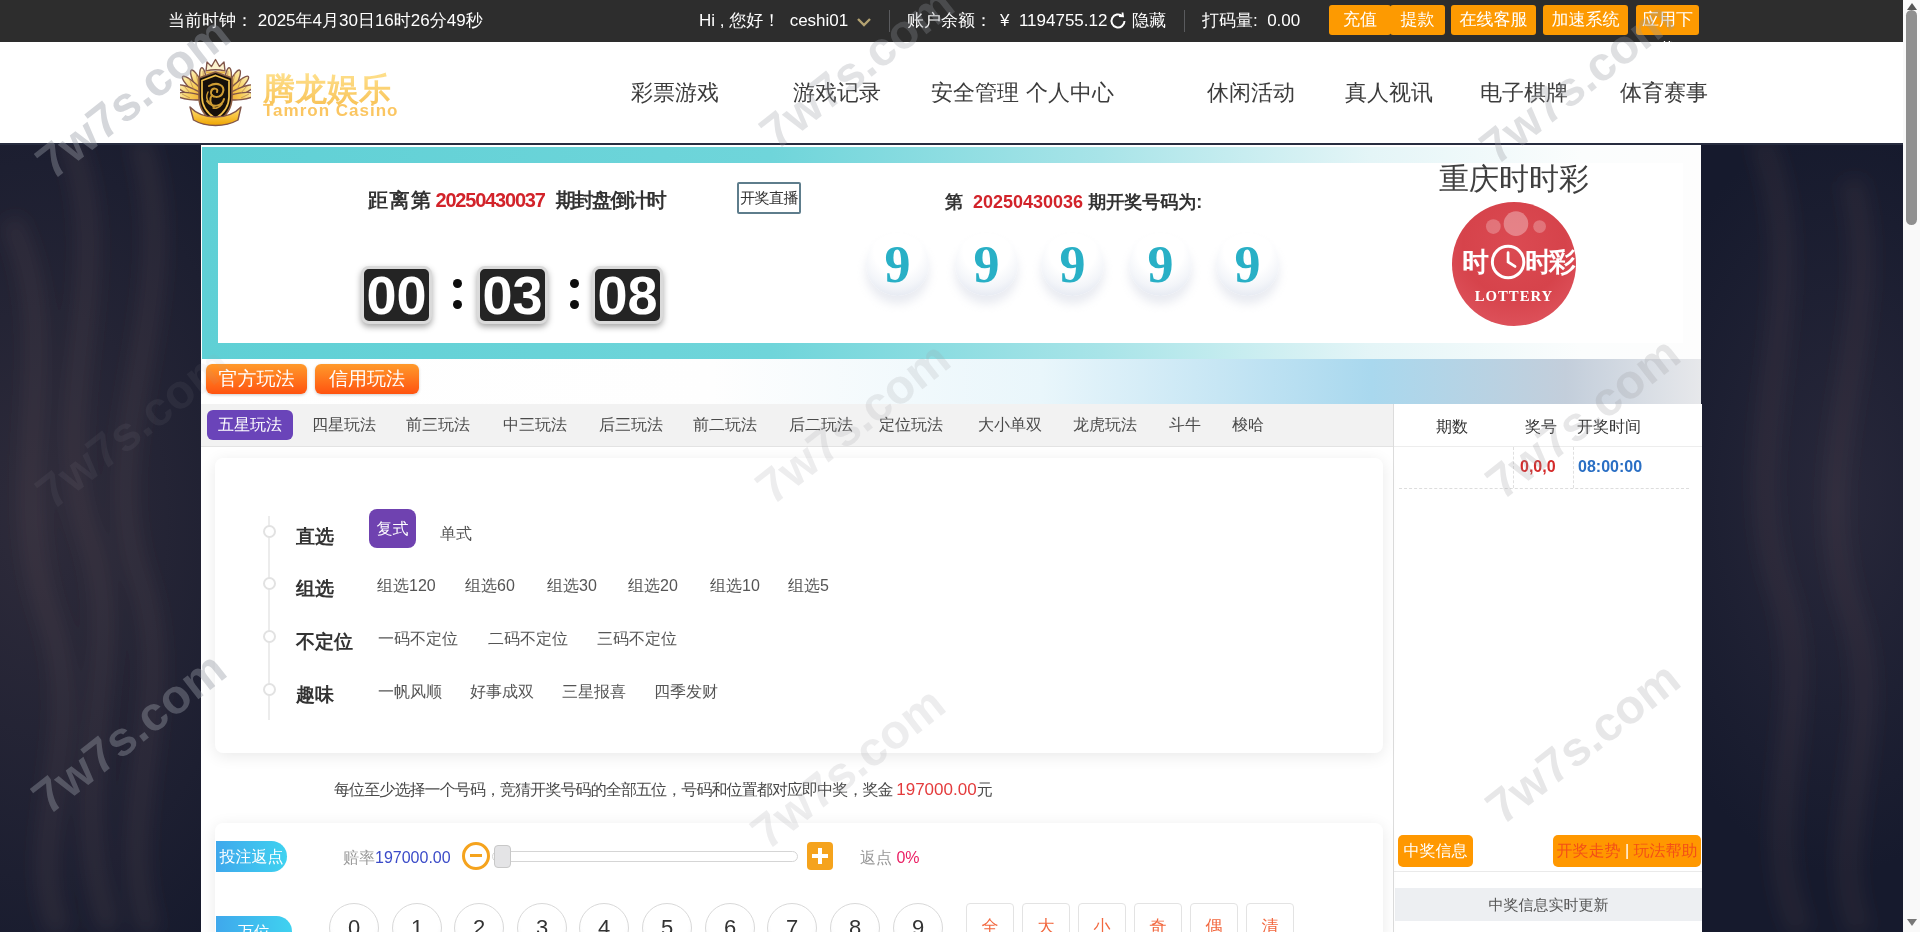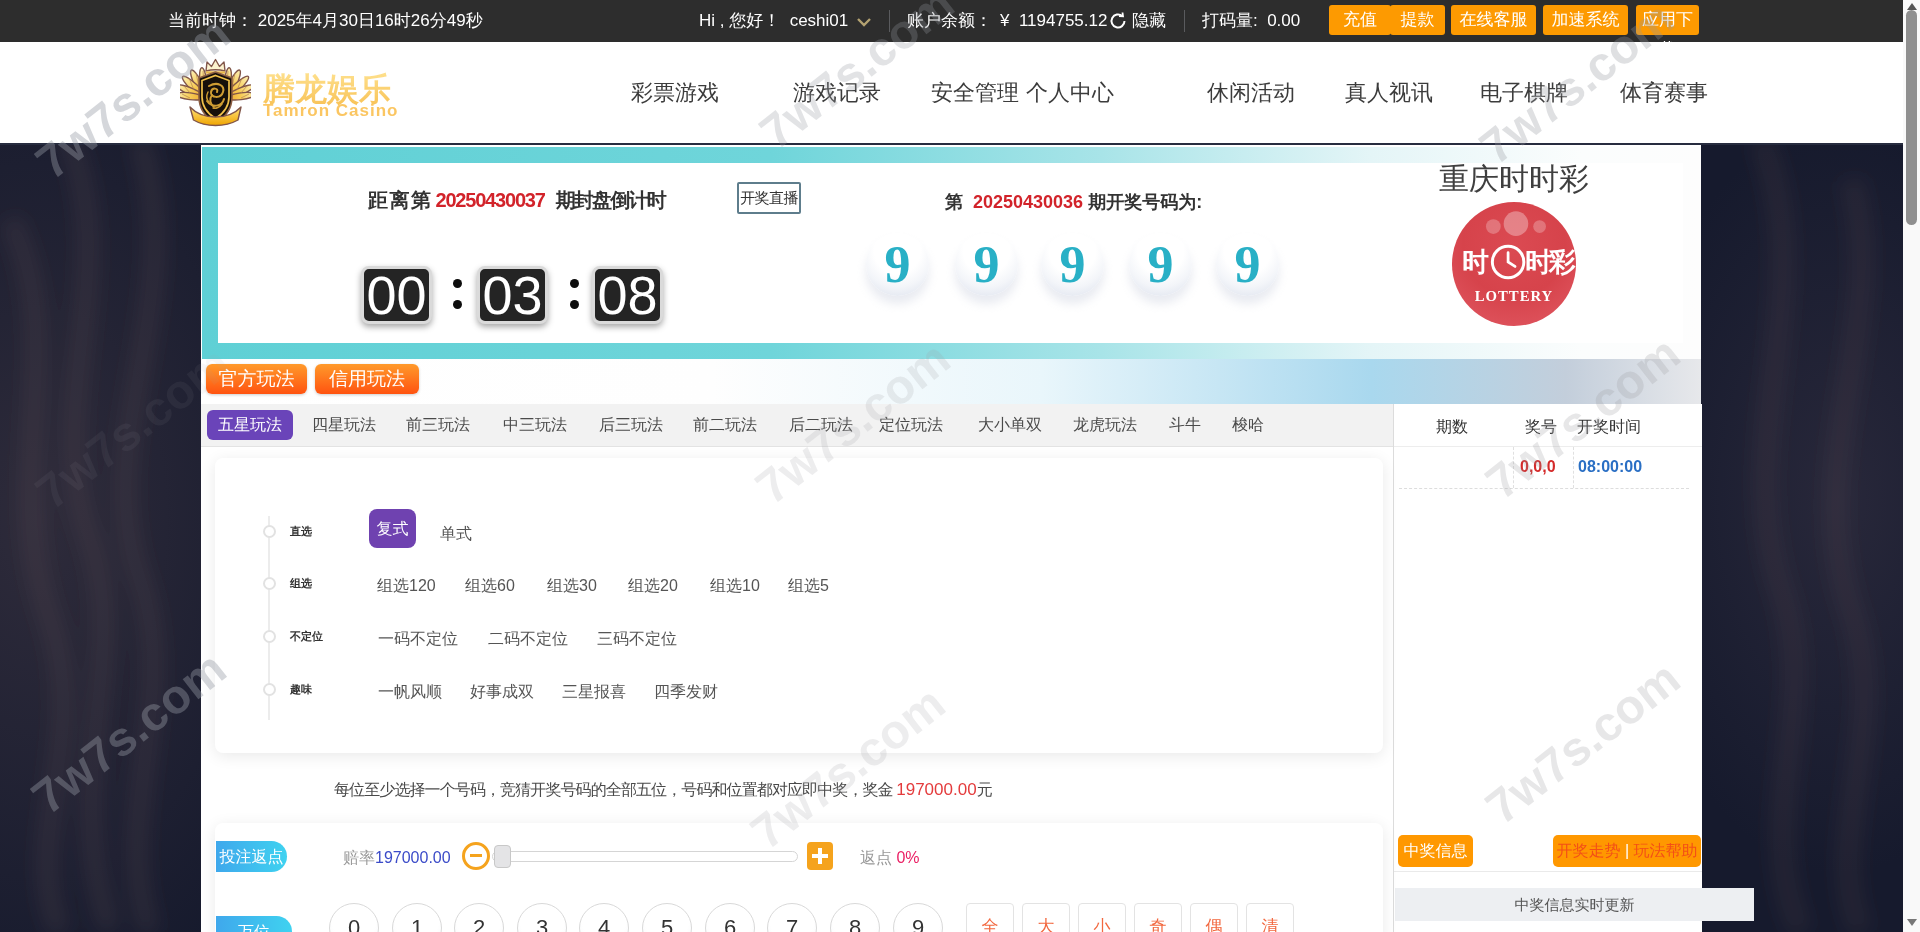--- a/index.html
+++ b/index.html
@@ -25,40 +25,40 @@
 .nav{position:absolute;top:0;height:101px;line-height:101px;font-size:22px;color:#3c3c3c;white-space:nowrap;}
 
 #main{position:absolute;left:201px;top:145px;width:1500px;height:787px;background:#fff;z-index:4;}
 #banner{position:absolute;left:1px;top:2px;width:1499px;height:212px;
 background:linear-gradient(90deg,#5fd0d5 0%,#6fd5da 38%,#a8e4e8 60%,#e4f5f7 78%,#fbfdfd 92%,#fdfdfd 100%);}
 #binner{position:absolute;left:16px;top:16px;width:1465px;height:180px;background:#fff;}
 .bl1{position:absolute;font-size:20px;font-weight:bold;color:#333;white-space:nowrap;}
 .red{color:#d2232a;}
 #livebtn{position:absolute;left:519px;top:19px;width:60px;height:28px;border:2px solid #5e7d8c;border-radius:2px;font-size:15px;letter-spacing:-0.6px;color:#333;line-height:28px;text-align:center;white-space:nowrap;}
 .bl2{position:absolute;font-size:18px;font-weight:bold;color:#333;white-space:nowrap;}
-.blk{position:absolute;top:103px;width:65px;height:52px;background:#242424;border:3px solid #dadada;border-radius:8px;color:#fff;font-size:54px;font-weight:normal;text-align:center;line-height:53px;box-shadow:0 3px 6px rgba(0,0,0,.35);}
+.blk{position:absolute;top:103px;width:65px;height:52px;background:#242424;border:3px solid #dadada;border-radius:8px;color:#fff;font-size:54px;font-weight:bold;text-align:center;line-height:53px;box-shadow:0 3px 6px rgba(0,0,0,.35);}
 .dot{position:absolute;width:9px;height:9px;background:#0d0d0d;border-radius:50%;}
 .ball{position:absolute;top:70px;width:63px;height:63px;border-radius:50%;
 background:radial-gradient(circle at 50% 28%, #ffffff 42%, #f3f5f9 66%, #e4e8f1 86%, #d8dce9 100%);
 box-shadow:0 8px 10px rgba(206,211,223,.45);
 color:#29b0c6;font-family:"Liberation Serif",serif;font-weight:bold;font-size:52px;line-height:63px;text-align:center;}
 #cqname{position:absolute;left:1221px;top:-4px;font-size:30px;color:#3f3f3f;white-space:nowrap;}
 
 #band{position:absolute;left:1px;top:214px;width:1499px;height:45px;
 background:linear-gradient(90deg,#ffffff 0%,#fefefe 34%,#e9f6fb 56%,#a9d8ee 78%,#c3cedb 91%,#e7e8eb 100%);}
 .obtn{position:absolute;top:5px;height:30px;background:linear-gradient(180deg,#ff9a2b,#ff5310);border-radius:6px;color:#fff;font-size:19px;line-height:30px;text-align:center;box-shadow:0 1px 3px rgba(0,0,0,.2);}
 
 #tabbar{position:absolute;left:0;top:259px;width:1192px;height:42px;background:#f2f2f2;border-bottom:1px solid #e3e3e3;}
 .tab{position:absolute;top:9px;font-size:16px;color:#4a4a4a;line-height:24px;white-space:nowrap;}
 #acttab{position:absolute;left:6px;top:6px;width:86px;height:30px;background:#6a44b9;border-radius:6px;color:#fff;font-size:16px;line-height:30px;text-align:center;}
 
 #sidebar{position:absolute;left:1192px;top:259px;width:308px;height:528px;background:#fff;border-left:1px solid #dcdcdc;}
 
 .card{position:absolute;background:#fff;border-radius:8px;box-shadow:0 3px 16px rgba(0,0,0,.09);}
-.mlab{position:absolute;font-size:11px;font-weight:bold;color:#333;white-space:nowrap;}
+.mlab{position:absolute;font-size:19px;font-weight:bold;color:#333;white-space:nowrap;margin-left:6px;}
 .mitem{position:absolute;font-size:16px;color:#555;white-space:nowrap;}
 .mark{position:absolute;width:9px;height:9px;background:#fff;border:2px solid #e2e2e2;border-radius:50%;}
 .tag{position:absolute;height:31px;background:linear-gradient(90deg,#3fa8ec,#3fd2f0);border-radius:0 16px 16px 0;color:#fff;font-size:16px;line-height:31px;text-align:center;}
 .ncirc{position:absolute;top:80px;width:48px;height:48px;border-radius:50%;background:radial-gradient(circle at 50% 35%, #ffffff 55%, #f2f3f6 100%);border:1px solid #d9d9d9;font-size:22px;color:#333;line-height:48px;text-align:center;}
 .sqbtn{position:absolute;top:80px;width:46px;height:46px;background:#fff;border:1px solid #e3e3e3;border-radius:4px;font-size:17px;color:#f2683f;line-height:46px;text-align:center;}
 
 #sbar{position:absolute;right:0;top:0;width:17px;height:932px;background:#f9f9f9;z-index:70;}
 #sthumb{position:absolute;left:3px;top:10px;width:11px;height:215px;background:#8f8f8f;border-radius:6px;}
 .sarr{position:absolute;left:4px;width:0;height:0;border-left:5px solid transparent;border-right:5px solid transparent;}
 </style>
@@ -216,21 +216,21 @@
     <div class="abs" style="left:0;top:42px;width:308px;height:1px;background:#ededed;"></div>
     <div class="abs" style="left:319px;"></div>
     <div class="abs" style="left:119px;top:43px;width:1px;height:41px;border-left:1px dashed #e0e0e0;"></div>
     <div class="abs" style="left:179px;top:43px;width:1px;height:41px;border-left:1px dashed #e0e0e0;"></div>
     <div class="abs" style="left:126px;top:54px;font-size:16px;font-weight:bold;color:#d42a2a;">0,0,0</div>
     <div class="abs" style="left:184px;top:54px;font-size:16px;font-weight:bold;color:#2a6fc4;">08:00:00</div>
     <div class="abs" style="left:5px;top:84px;width:290px;border-top:1px dashed #ddd;"></div>
     <div class="abs" style="left:4px;top:431px;width:75px;height:32px;background:#ff9800;border-radius:5px;color:#fff;font-size:16px;line-height:32px;text-align:center;">中奖信息</div>
     <div class="abs" style="left:159px;top:431px;width:148px;height:32px;background:#ff9800;border-radius:5px;font-size:16px;line-height:32px;text-align:center;"><span style="color:#f44f16;">开奖走势</span><span style="color:#fff;"> | </span><span style="color:#f44f16;">玩法帮助</span></div>
     <div class="abs" style="left:0;top:467px;width:308px;height:1px;background:#eaeaea;"></div>
-    <div class="abs" style="left:1px;top:484px;width:359px;height:33px;background:#edeff2;font-size:15px;color:#555;line-height:33px;text-align:center;">中奖信息实时更新</div>
+    <div class="abs" style="left:1px;top:484px;width:307px;height:33px;background:#edeff2;font-size:15px;color:#555;line-height:33px;text-align:center;">中奖信息实时更新</div>
   </div>
 
   <div class="card" id="card1" style="left:14px;top:313px;width:1168px;height:295px;">
     <div class="abs" style="left:53px;top:58px;width:2px;height:204px;background:#ececec;"></div>
     <div class="mark" style="left:48px;top:67px;"></div>
     <div class="mark" style="left:48px;top:119px;"></div>
     <div class="mark" style="left:48px;top:172px;"></div>
     <div class="mark" style="left:48px;top:225px;"></div>
     <div class="mlab" style="left:75px;top:66px;">直选</div>
     <div class="mlab" style="left:75px;top:118px;">组选</div>

